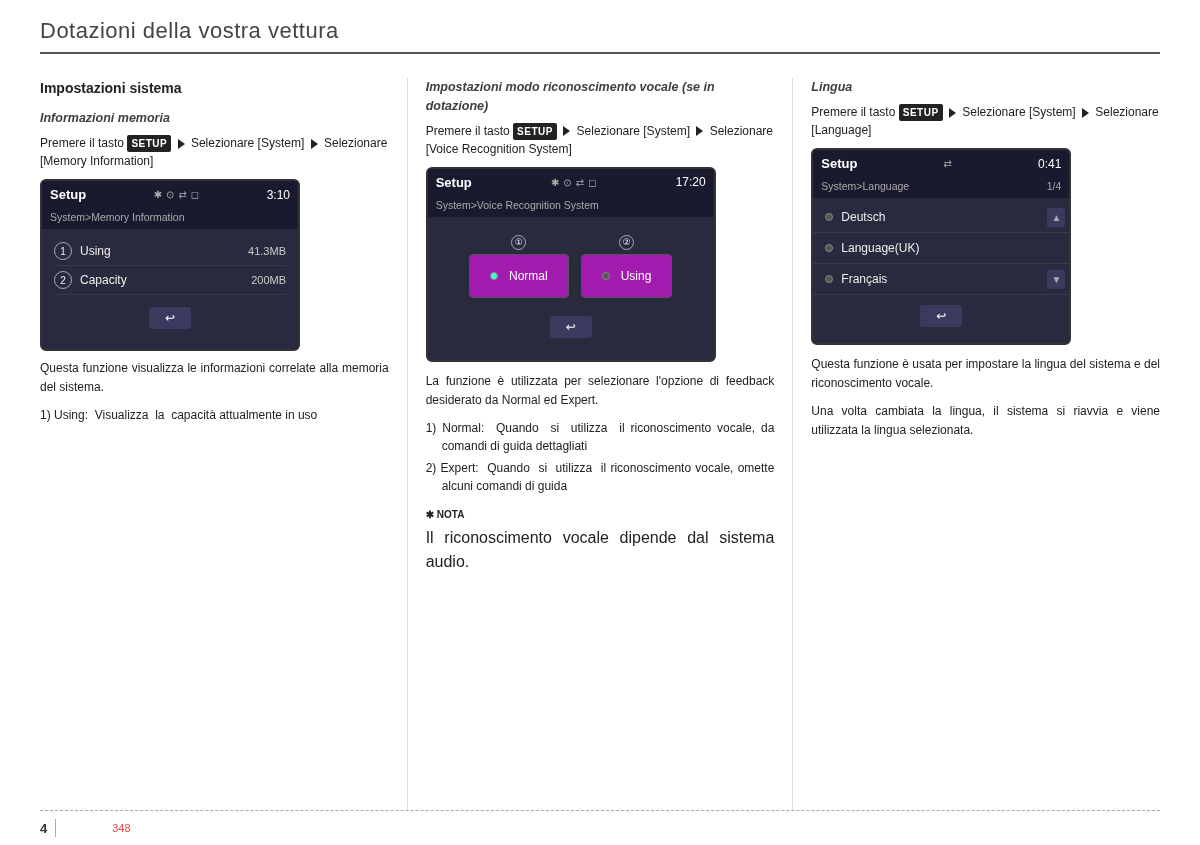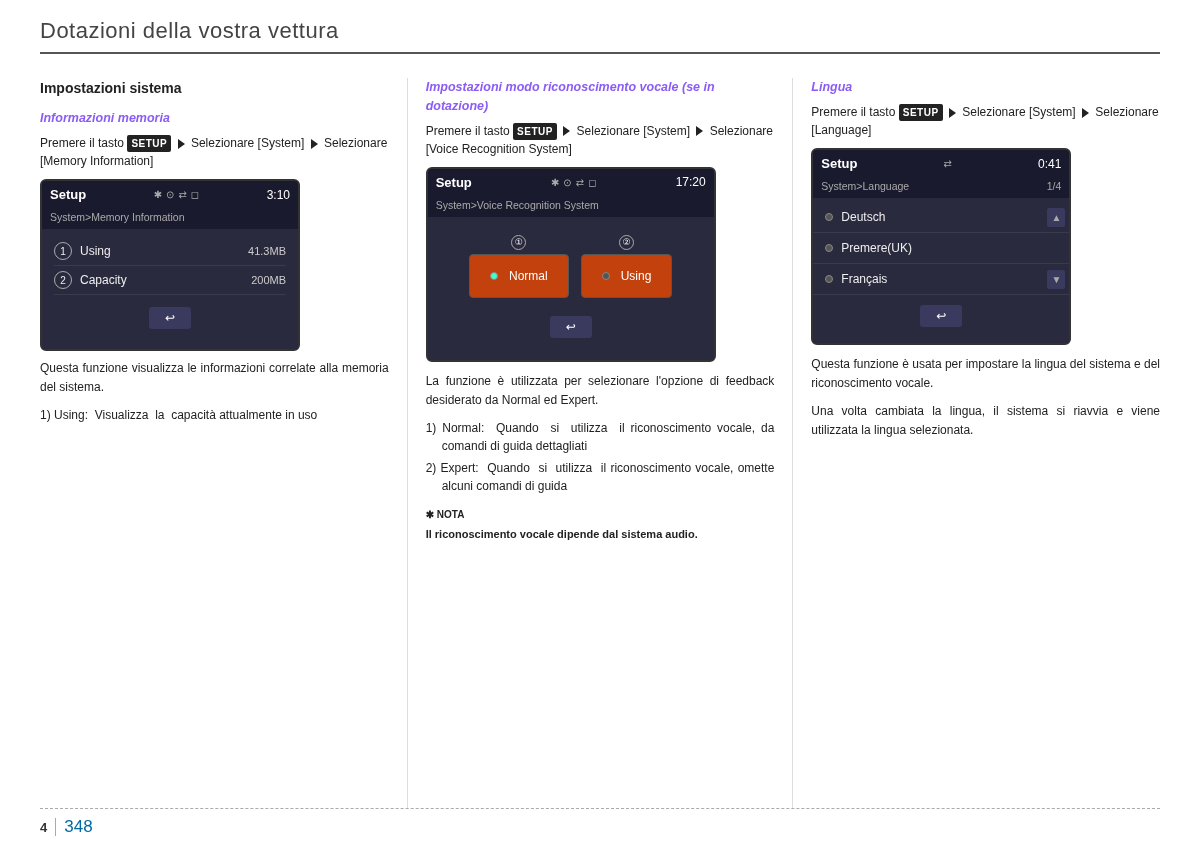--- a/index.html
+++ b/index.html
@@ -55,21 +55,21 @@
     .section-title {
       font-weight: bold;
       font-size: 14px;
       margin-bottom: 10px;
     }
     .section-subtitle {
       font-style: italic;
       font-weight: bold;
       font-size: 12.5px;
       margin-bottom: 6px;
-      color: #8b5cf6;
+      color: #404040;
     }
 
     
     .setup-badge {
       display: inline-block;
       background: #222;
       color: #fff;
       font-size: 10px;
       font-weight: bold;
       padding: 1px 4px;
@@ -163,21 +163,21 @@
     }
 
     .voice-options {
       display: flex;
       gap: 12px;
       margin: 8px 0;
       width: 100%;
       justify-content: center;
     }
     .voice-option {
-      background: #c2410c;
+      background: #a21caf;
       border: 1px solid #555;
       border-radius: 4px;
       padding: 12px 20px;
       color: #fff;
       font-size: 12px;
       display: flex;
       align-items: center;
       gap: 6px;
       min-width: 90px;
       justify-content: center;
@@ -268,43 +268,44 @@
     
     .note-section {
       margin-top: 12px;
     }
     .note-title {
       font-size: 10px;
       font-weight: bold;
       margin-bottom: 4px;
     }
     .note-text {
-      font-size: 11px;
-      font-weight: bold;
+      font-size: 16px;
+      font-weight: normal;
       text-align: justify;
       line-height: 1.5;
     }
 
     
     .page-footer {
       border-top: 1px dashed #aaa;
       padding: 8px 0;
       display: flex;
       align-items: center;
       gap: 8px;
       margin-top: auto;
     }
     .footer-number {
       font-size: 13px;
       font-weight: bold;
       color: #333;
     }
     .footer-page {
-      font-size: 17px;
-      color: #0369a1;
+      font-size: 11px;
+      color: #ef4444;
+      margin-left: 48px;
     }
     .footer-divider {
       width: 1px;
       height: 18px;
       background: #aaa;
     }
 
     .instruction-text {
       font-size: 12px;
       line-height: 1.55;
@@ -460,21 +461,21 @@
           <span>1/4</span>
         </div>
         <div class="screen-body" style="background:#2a2a3e;padding:4px 0;">
           <div class="lang-row">
             <div class="lang-radio"></div>
             <span class="lang-name">Deutsch</span>
             <span class="scroll-arrow">▲</span>
           </div>
           <div class="lang-row">
             <div class="lang-radio"></div>
-            <span class="lang-name">Premere(UK)</span>
+            <span class="lang-name">Language(UK)</span>
           </div>
           <div class="lang-row">
             <div class="lang-radio"></div>
             <span class="lang-name">Français</span>
             <span class="scroll-arrow">▼</span>
           </div>
           <div style="text-align:center;padding:4px 0 6px 0;background:#2a2a3e;">
             <button class="screen-back-btn">↩</button>
           </div>
         </div>

